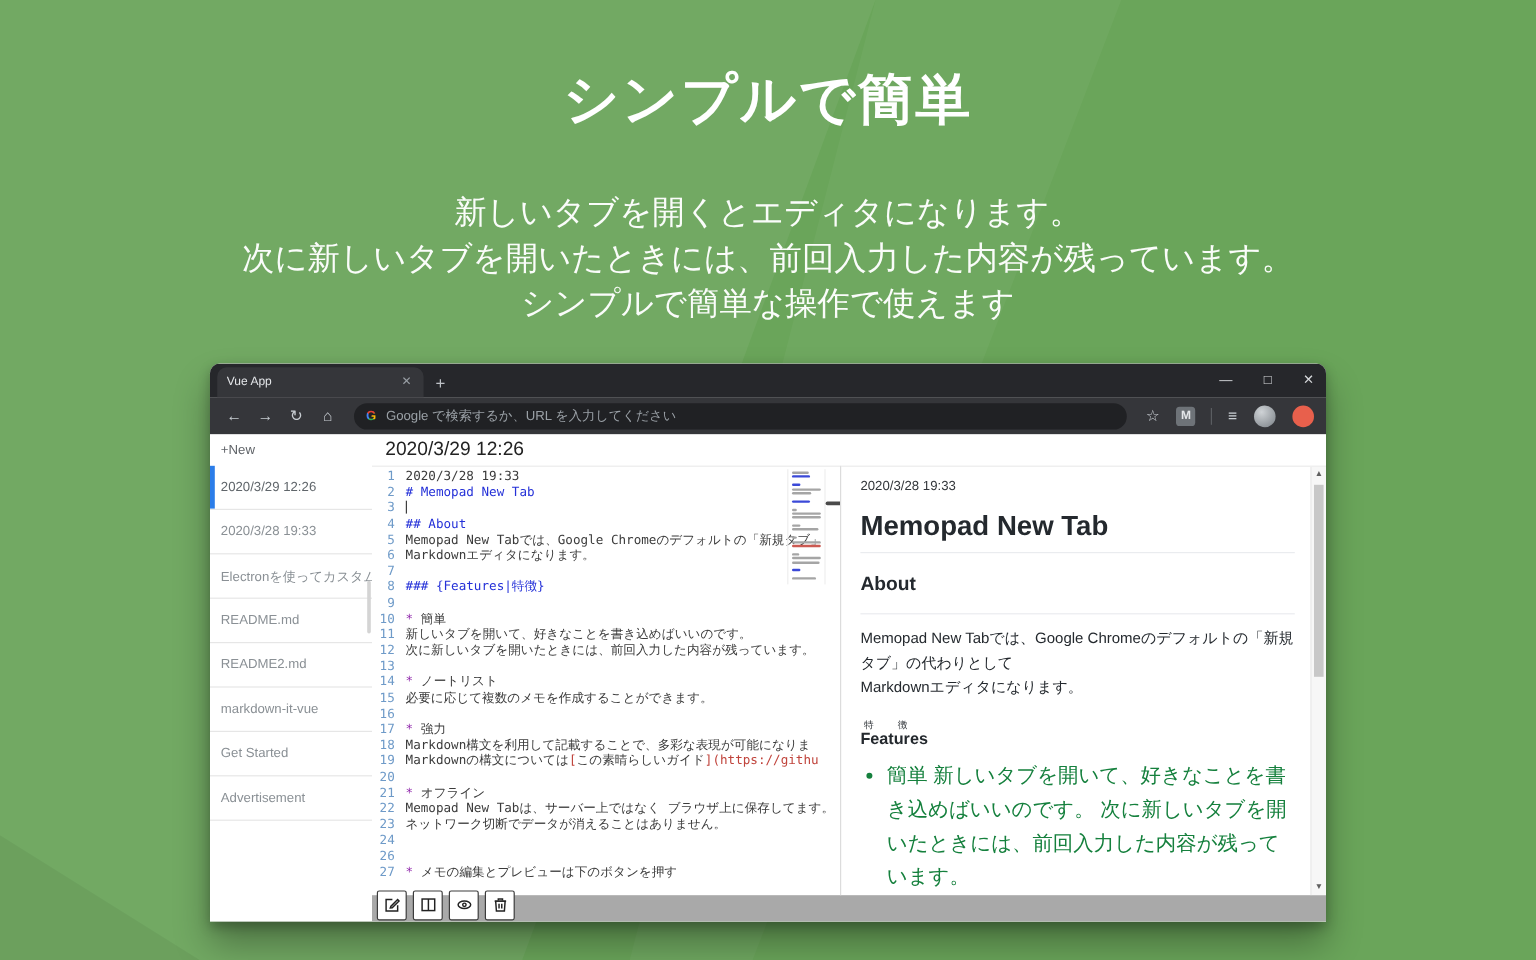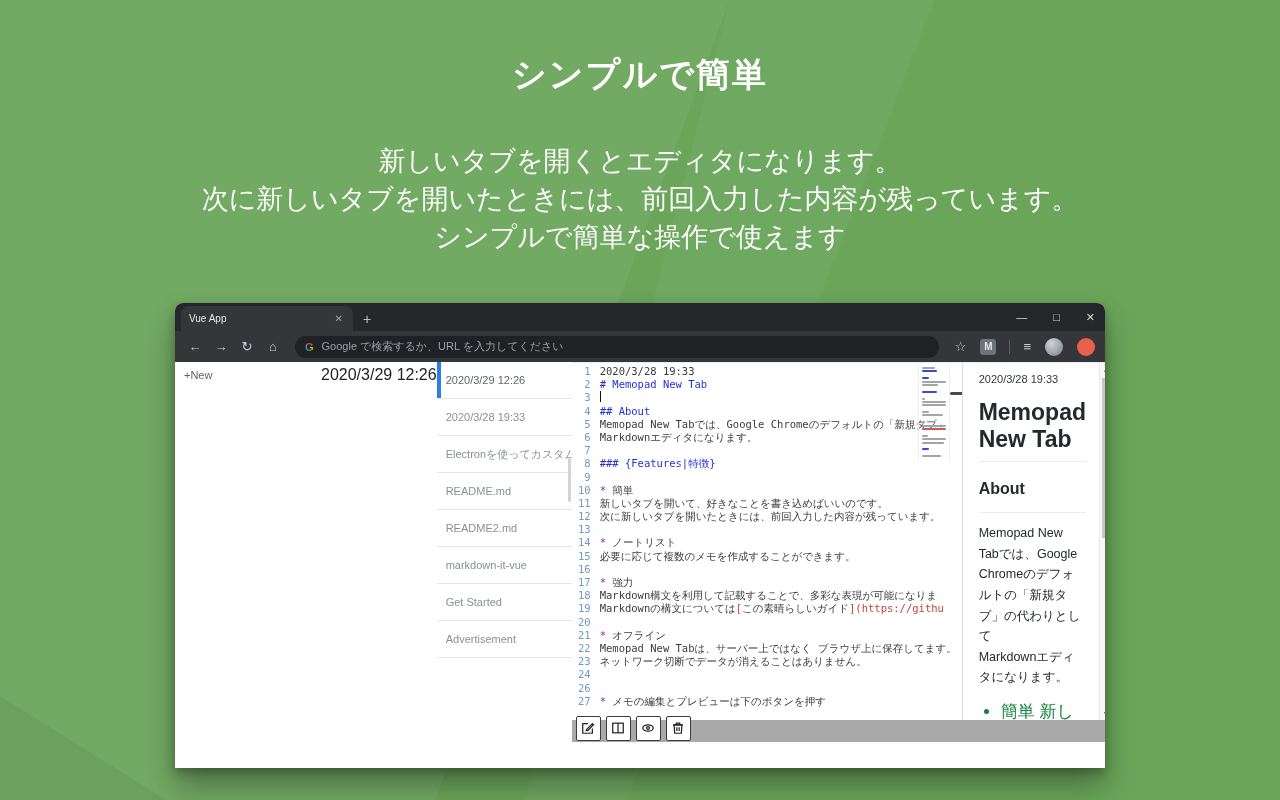--- a/index.html
+++ b/index.html
@@ -7,21 +7,21 @@
   body { position:relative; background:#6aa55a; font-family:"Liberation Sans","DejaVu Sans",sans-serif; }
 
   
   .deco { position:absolute; inset:0; pointer-events:none; }
   .deco-a { background:rgba(255,255,255,.055); clip-path:polygon(0 0,57% 0,34% 100%,0 100%); }
   .deco-b { background:rgba(255,255,255,.04); clip-path:polygon(57% 0,73% 0,49% 100%,41% 100%); }
   .deco-c { background:rgba(0,0,0,.05); clip-path:polygon(0 87%,13% 100%,0 100%); }
 
   
   .hero { position:absolute; top:0; left:0; width:100%; text-align:center; color:#fff; }
-  .hero-title { margin-top:52px; font-size:34px; font-weight:bold; letter-spacing:2px; }
+  .hero-title { margin-top:52px; font-size:46px; font-weight:bold; letter-spacing:2px; }
   .hero-sub { margin-top:44px; font-size:27px; line-height:38px; font-weight:normal; white-space:pre-line; opacity:.97; }
 
   
   .window { position:absolute; left:175px; top:303px; width:930px; height:465px;
             border-radius:8px 8px 0 0; overflow:hidden;
             box-shadow:0 18px 30px rgba(0,0,0,.32), 0 4px 10px rgba(0,0,0,.25); background:#fff; }
 
   
   .titlebar { height:28px; background:#26272b; display:flex; align-items:flex-end; position:relative; }
   .tab { width:172px; height:25px; margin-left:6px; background:#35363a; border-radius:8px 8px 0 0;
@@ -44,21 +44,21 @@
   .star-ic { color:#c8cdd2; font-size:13px; margin-left:4px; }
   .ext-m { width:16px; height:16px; background:#6e7378; color:#e4e7ea; border-radius:3px; font-size:10px;
            font-weight:bold; display:flex; align-items:center; justify-content:center; margin-left:8px; }
   .vdiv { width:1px; height:14px; background:#5a5d61; margin:0 7px; }
   .list-ic { color:#c8cdd2; font-size:13px; }
   .avatar { width:18px; height:18px; border-radius:50%; margin-left:8px;
             background:radial-gradient(circle at 35% 30%, #cfd3d6, #7a8086); }
   .profile-dot { width:18px; height:18px; border-radius:50%; margin-left:8px; }
 
   
-  .app { height:406px; background:#fff; display:flex; flex-direction:row; color:#202124; }
+  .app { height:406px; background:#fff; display:flex; flex-direction:column; color:#202124; }
   .app-header { height:26px; display:flex; align-items:center; flex:none; }
   .newnote { width:135px; padding-left:9px; font-size:11px; color:#5f6368; }
   .note-title { font-size:16px; color:#222; padding-left:11px; }
 
   .app-body { flex:1; display:flex; min-height:0; }
   .sidebar { width:135px; flex:none; position:relative; }
   .side-item { height:37px; display:flex; align-items:center; padding-left:9px; font-size:11px;
                color:#8a9095; border-bottom:1px solid #e6e6e6; position:relative; white-space:nowrap; overflow:hidden; }
   .side-item.sel { color:#60666b; }
   .side-item.sel::before { content:""; position:absolute; left:0; top:0; bottom:0; width:4px; background:#2b7de9; }
@@ -232,20 +232,23 @@
               </div>
             <div class="scroll-dash"></div>
           </div>
 
           <div class="preview">
             <div class="pv-date">2020/3/28 19:33</div>
             <div class="pv-h1">Memopad New Tab</div>
             <div class="pv-h2">About</div>
             <div class="pv-p">Memopad New Tabでは、Google Chromeのデフォルトの「新規タブ」の代わりとして
 Markdownエディタになります。</div>
+            <div class="pv-h3">
+              <ruby><span>Features</span><rt>特徴</rt></ruby>
+            </div>
             <ul class="pv-ul" id="preview-bullets">
                 <li><span>簡単 新しいタブを開いて、好きなことを書き込めばいいのです。 次に新しいタブを開いたときには、前回入力した内容が残っています。</span></li>
                 <li><span>ノートリスト 必要に応じて複数のメモを作成することができます。</span></li>
               </ul>
             <div class="pv-scroll">
               <div class="pv-arrow up">▲</div>
               <div class="pv-thumb"></div>
               <div class="pv-arrow down">▼</div>
             </div>
           </div>

